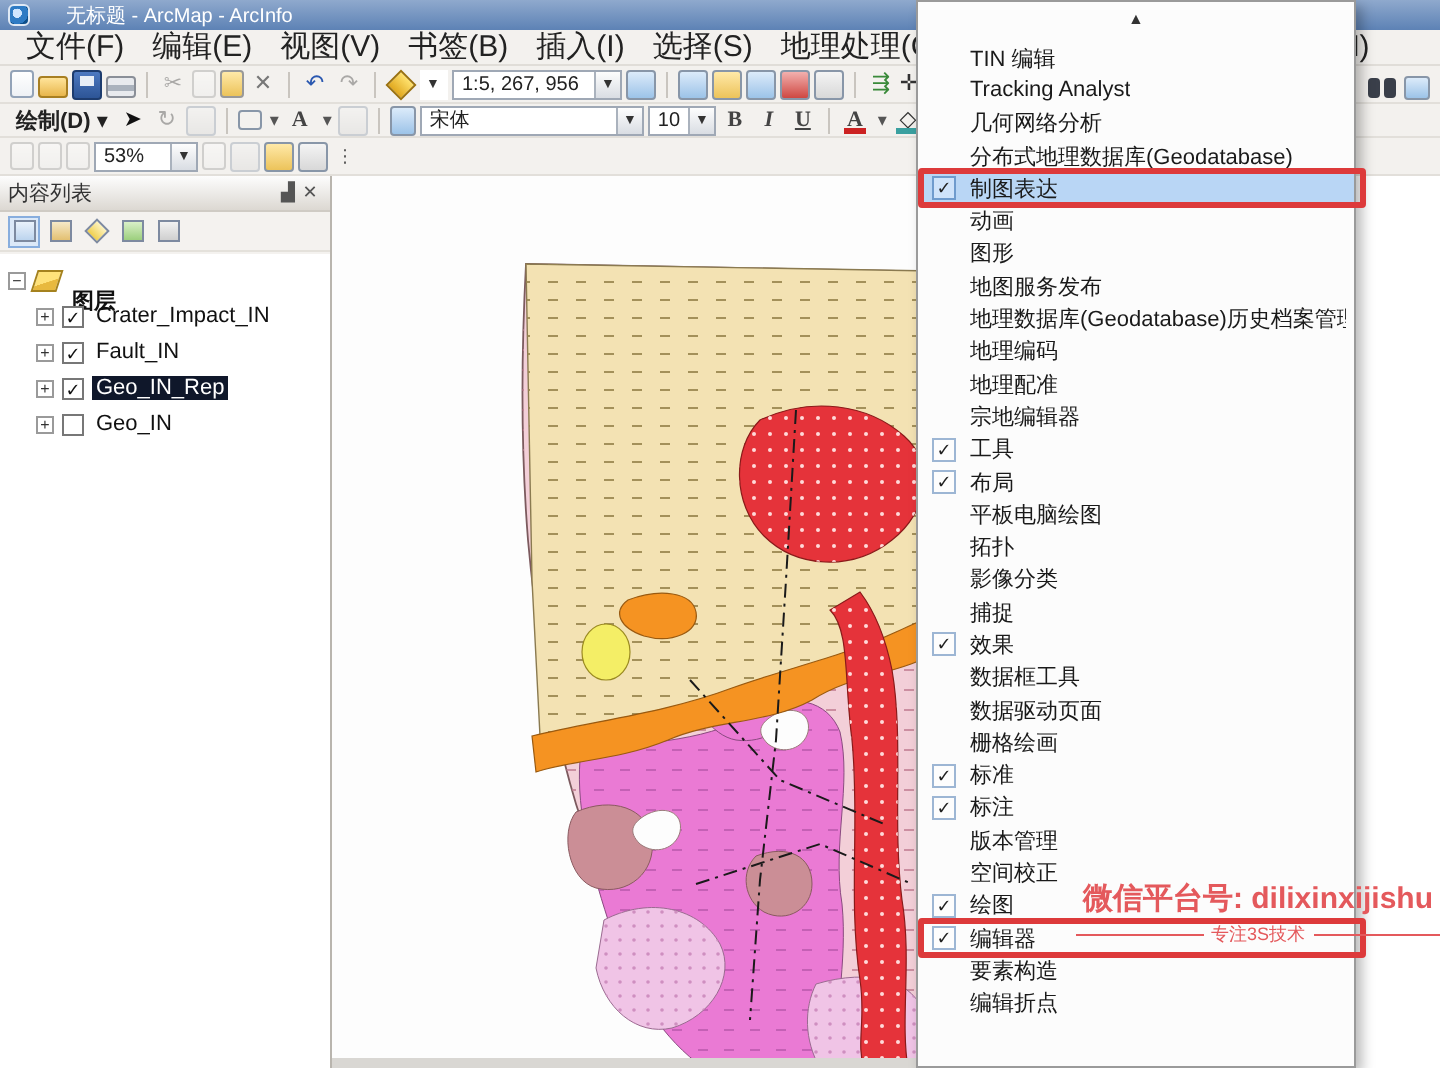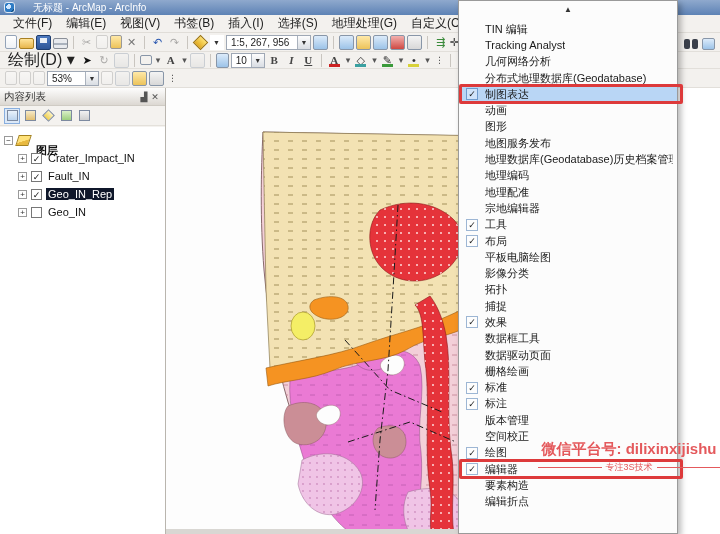--- a/index.html
+++ b/index.html
@@ -10,21 +10,21 @@
   
   .titlebar { position:absolute; left:0; top:0; width:720px; height:15px;
     background:linear-gradient(#8fa9cd,#5d82b5); color:#fff; font-size:10px;
     display:flex; align-items:center; padding-left:4px; gap:18px; }
   .appicon { width:11px; height:11px; border-radius:3px; background:radial-gradient(circle at 40% 40%, #cfe6ff 0 30%, #2e7bc4 31% 70%, #0d4f8b 71%);
     border:1px solid #dfe9f5; flex:0 0 auto; }
 
   
   .menubar { position:absolute; left:0; top:15px; width:720px; height:18px;
     background:#f3f1ee; border-bottom:1px solid #e0ddd8; display:flex; align-items:center;
-    font-size:12px; color:#222; padding-left:6px; }
+    font-size:15px; color:#222; padding-left:6px; }
   .mitem { padding:0 7px; line-height:17px; white-space:nowrap; }
 
   
   .tb { position:absolute; left:0; width:720px; background:#f3f1ee; display:flex;
     align-items:center; gap:2px; padding-left:5px; border-bottom:1px solid #e2dfda; }
   .tb1 { top:33px; height:19px; }
   .tb2 { top:52px; height:17px; }
   .tb3 { top:69px; height:19px; }
   .sep { width:1px; height:13px; background:#c9c5bf; margin:0 3px; flex:0 0 auto; }
   .ic { width:15px; height:15px; flex:0 0 auto; display:inline-flex; align-items:center;
@@ -41,21 +41,21 @@
   .ic-box   { border:1px solid #8896a8; }
   .ic-blue  { background:linear-gradient(#dcebfa,#9cc3e8); }
   .ic-gold  { background:linear-gradient(#ffe9a8,#ecc35a); }
   .ic-red   { background:linear-gradient(#f2b0ae,#cf4842); }
   .ic-gray  { background:linear-gradient(#f4f4f4,#d8d8d8); }
   .combo { height:15px; background:#fff; border:1px solid #9fa8b5; display:flex;
     align-items:center; font-size:10px; color:#222; flex:0 0 auto; }
   .combo .cval { flex:1; padding:0 4px; white-space:nowrap; overflow:hidden; }
   .combo .cbtn { width:13px; height:100%; background:linear-gradient(#fdfdfd,#d9dde3);
     border-left:1px solid #aab2bd; font-size:7px; color:#333; display:flex; align-items:center; justify-content:center; }
-  .lbl { font-size:16px; color:#222; white-space:nowrap; padding:0 3px; }
+  .lbl { font-size:11px; color:#222; white-space:nowrap; padding:0 3px;font-weight:bold; }
   .overflow { font-size:9px; color:#555; letter-spacing:-1px; padding:0 2px; }
   .bname { font-weight:bold; font-family:"Liberation Serif","DejaVu Serif",serif; }
   .colorbar { position:relative; }
   .colorbar::after { content:""; position:absolute; left:2px; bottom:1px; right:2px; height:3px; }
   .cb-red::after { background:#cc2222; }
   .cb-teal::after { background:#3aa0a0; }
   .cb-grn::after { background:#3a9a3a; }
   .cb-yel::after { background:#d8d23a; }
 
   
@@ -186,20 +186,24 @@
     <span class="ic dis glyph">↻</span>
     <span class="ic dis ic-box ic-gray"></span>
     <span class="sep"></span>
     <span class="ic ic-box" style="width:12px;height:10px"></span>
     <span class="overflow">▾</span>
     <span class="ic bname">A</span>
     <span class="overflow">▾</span>
     <span class="ic dis ic-box ic-gray"></span>
     <span class="sep"></span>
     <span class="ic ic-box ic-blue" style="width:13px"></span>
+    <span class="combo" style="width:112px">
+      <span class="cval">宋体</span>
+      <span class="cbtn">▼</span>
+    </span>
     <span class="combo" style="width:34px">
       <span class="cval">10</span>
       <span class="cbtn">▼</span>
     </span>
     <span class="ic bname">B</span>
     <span class="ic bname" style="font-style:italic">I</span>
     <span class="ic bname" style="text-decoration:underline">U</span>
     <span class="sep"></span>
     <span class="ic bname colorbar cb-red">A</span>
     <span class="overflow">▾</span>
@@ -428,25 +432,25 @@
             <span class="cm-chk">✓</span>
           </span>
           <span class="cm-lab">布局</span>
         </div>
         <div class="cm-row">
           <span class="cm-gut"></span>
           <span class="cm-lab">平板电脑绘图</span>
         </div>
         <div class="cm-row">
           <span class="cm-gut"></span>
+          <span class="cm-lab">拓扑</span>
+        </div>
+        <div class="cm-row">
+          <span class="cm-gut"></span>
           <span class="cm-lab">影像分类</span>
-        </div>
-        <div class="cm-row">
-          <span class="cm-gut"></span>
-          <span class="cm-lab">拓扑</span>
         </div>
         <div class="cm-row">
           <span class="cm-gut"></span>
           <span class="cm-lab">捕捉</span>
         </div>
         <div class="cm-row">
           <span class="cm-gut">
             <span class="cm-chk">✓</span>
           </span>
           <span class="cm-lab">效果</span>

